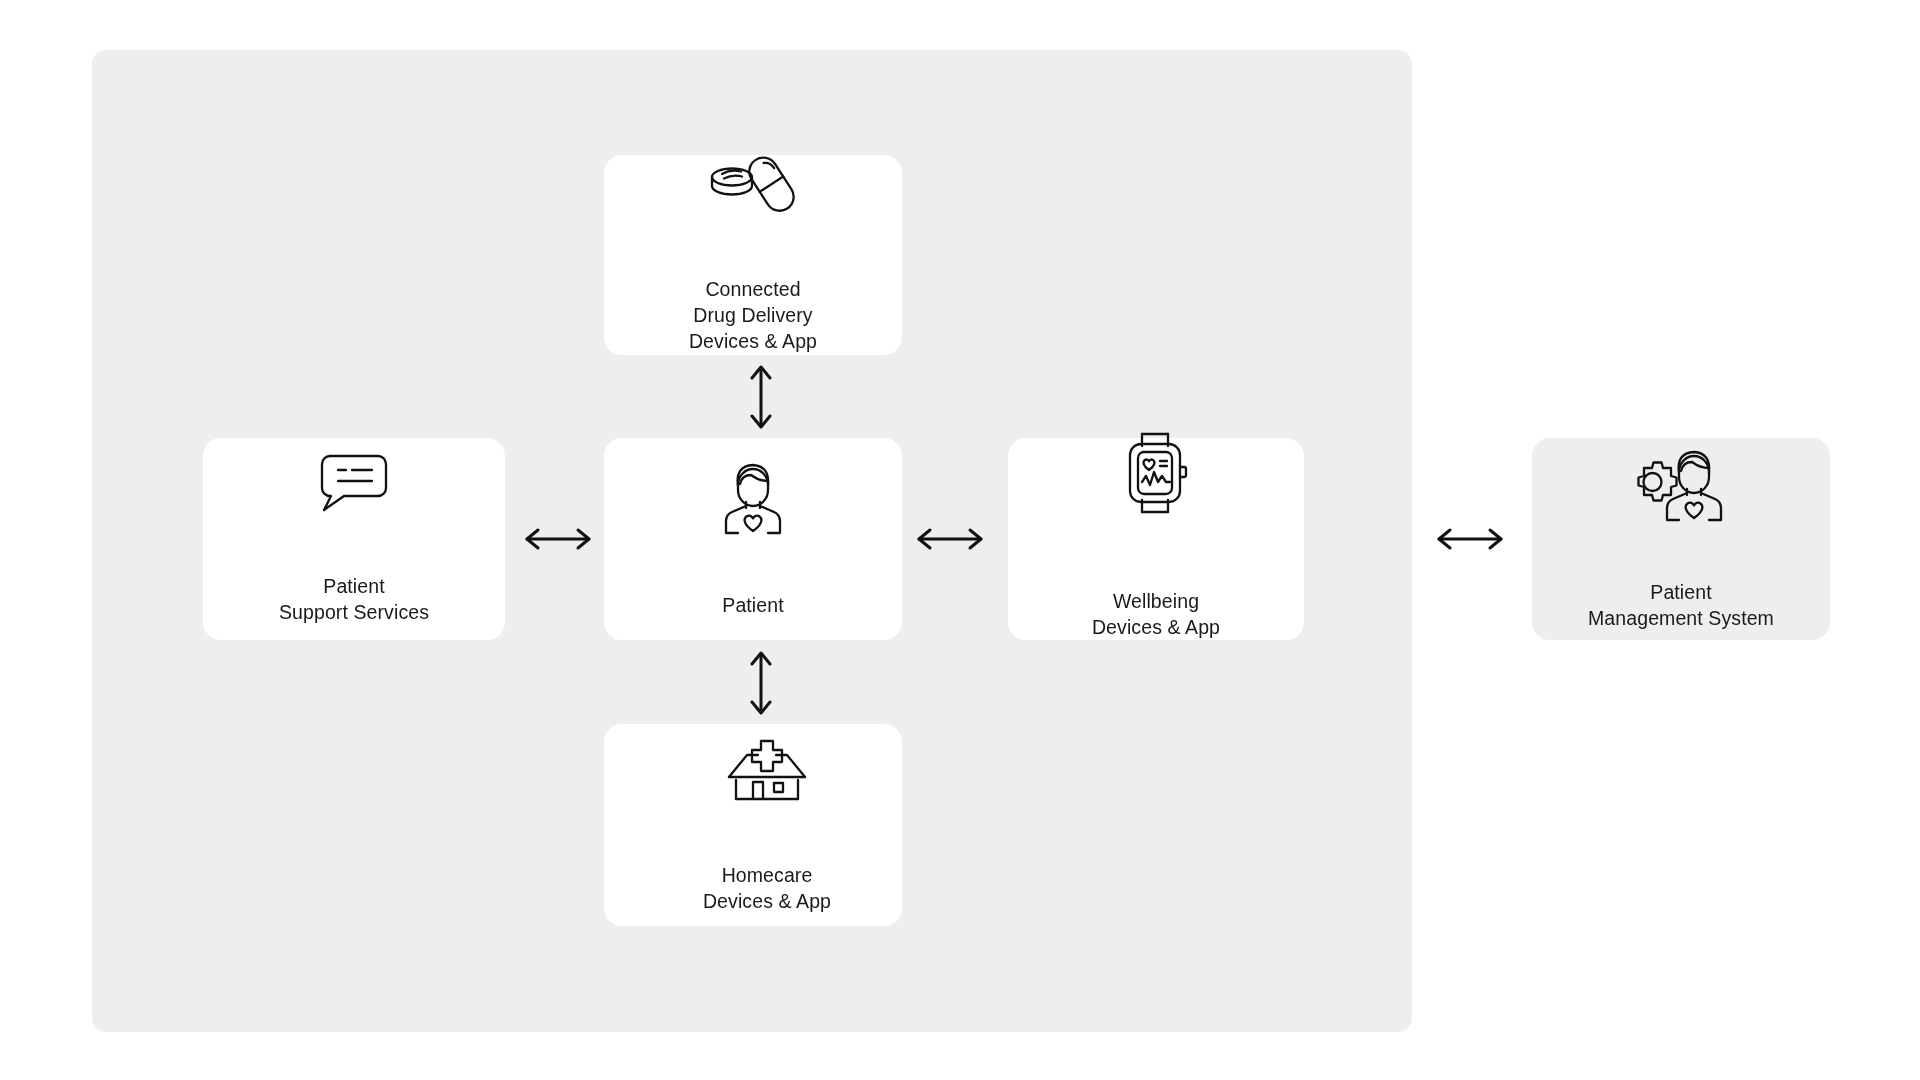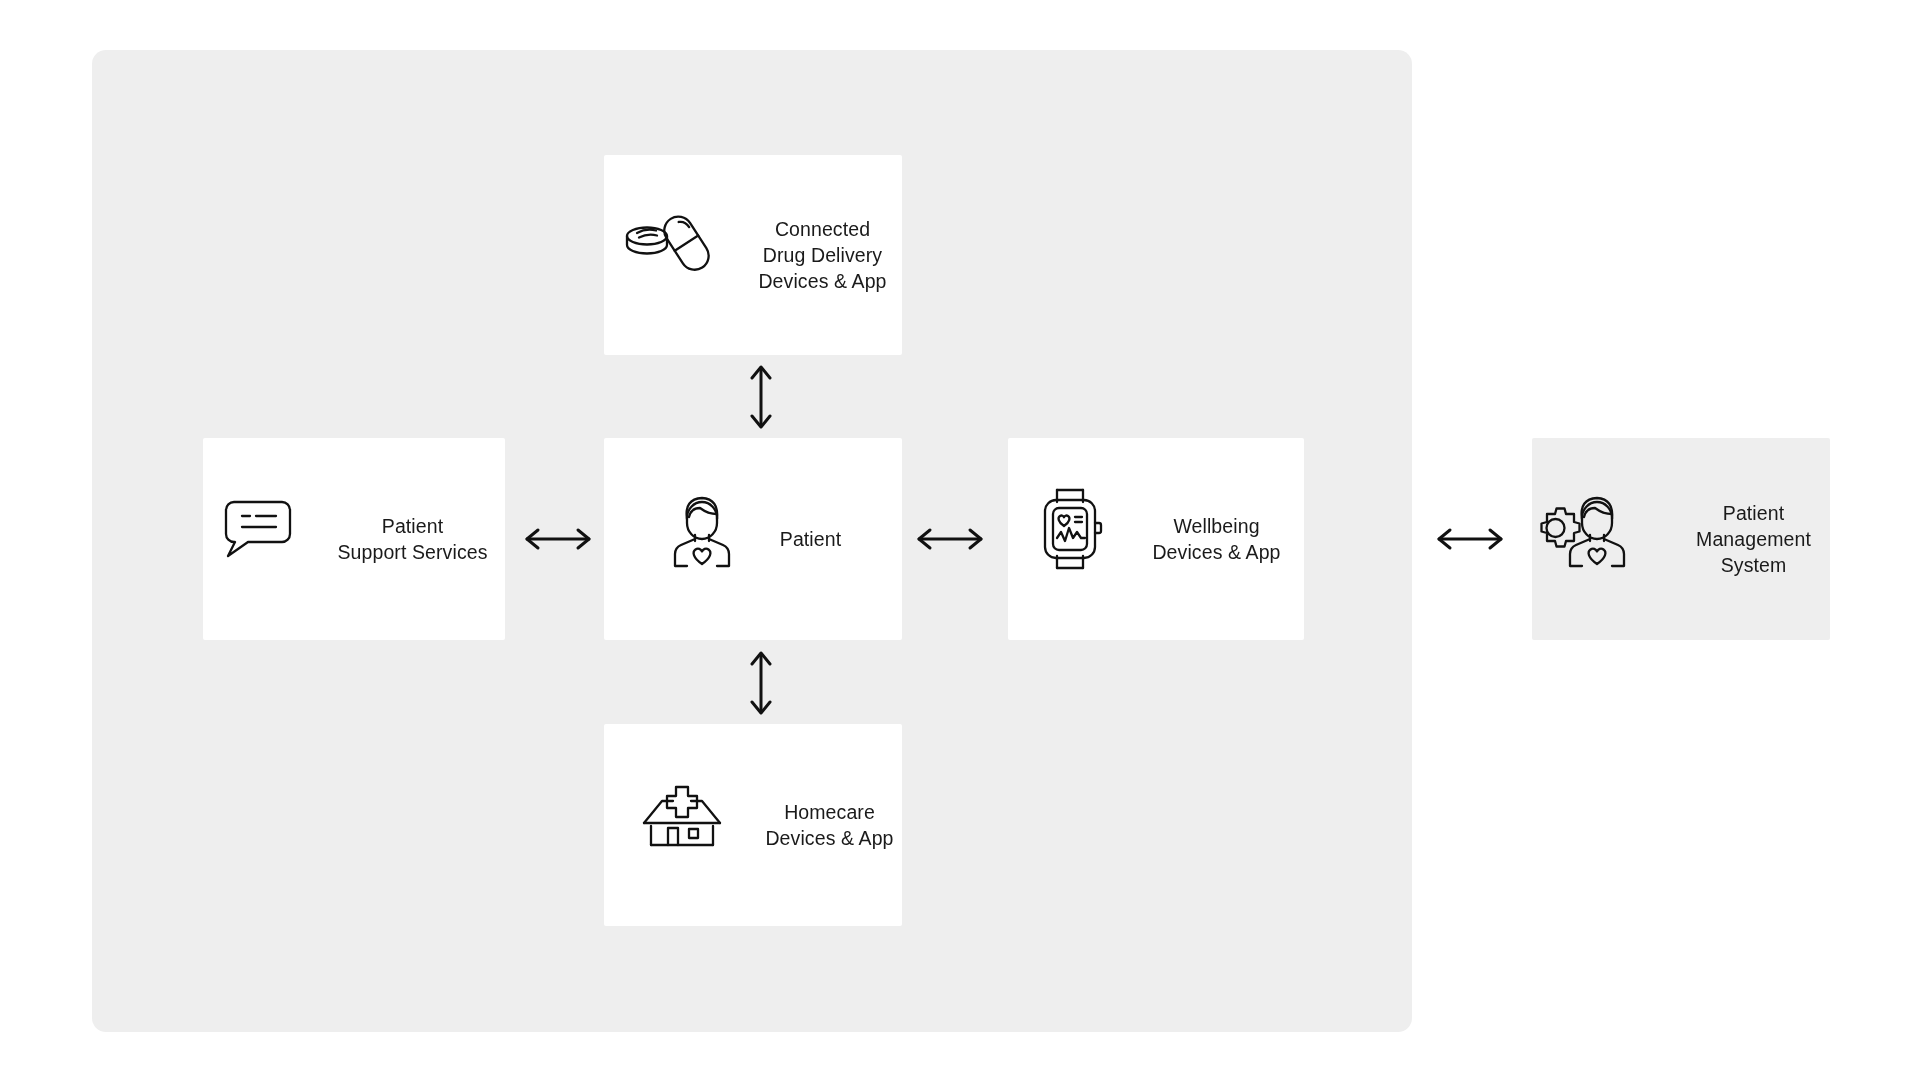--- a/index.html
+++ b/index.html
@@ -30,23 +30,24 @@
     width: 1320px;
     height: 982px;
     background: #eeeeee;
     border-radius: 14px;
   }
 
   
   .card {
     position: absolute;
     background: #ffffff;
-    border-radius: 2px;
+    border-radius: 18px;
     box-sizing: border-box;
     display: flex;
+    flex-direction: column;
     align-items: center;
     justify-content: center;
     gap: 41px;
   }
   .card.grey {
     background: #eeeeee;
   }
 
   .card-icon {
     display: block;
@@ -63,21 +64,21 @@
     line-height: 26px;
     letter-spacing: 0.1px;
     white-space: pre-line;
     font-family: "Liberation Sans", sans-serif;
   }
 
   
   #card-drug      { left: 604px;  top: 155px; width: 298px; height: 200px; }
   #card-support   { left: 203px;  top: 438px; width: 302px; height: 202px; }
   #card-patient   { left: 604px;  top: 438px; width: 298px; height: 202px; }
-  #card-wellbeing { left: 1008px; top: 438px; width: 296px; height: 202px; }
+  #card-wellbeing { left: 1008px; top: 438px; width: 296px; height: 202px; justify-content: space-between; }
   #card-homecare  { left: 604px;  top: 724px; width: 298px; height: 202px; padding-left: 28px; }
   #card-pms       { left: 1532px; top: 438px; width: 298px; height: 202px; }
 
   
   #card-drug      .card-icon { margin-top: -8px; margin-bottom: 14px; }
   #card-support   .card-icon { margin-top: -4px; margin-bottom: 18px; }
   #card-patient   .card-icon { margin-top: -2px; margin-bottom: 14px; }
   #card-wellbeing .card-icon { margin-top: -6px; margin-bottom: 14px; }
   #card-homecare  .card-icon { margin-top: -4px; margin-bottom: 16px; }
   #card-pms       .card-icon { margin-top: -2px; margin-bottom: 14px; }

